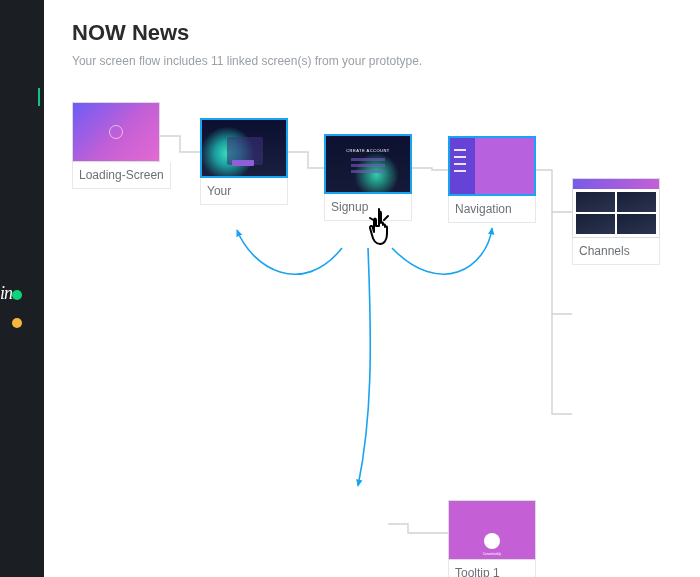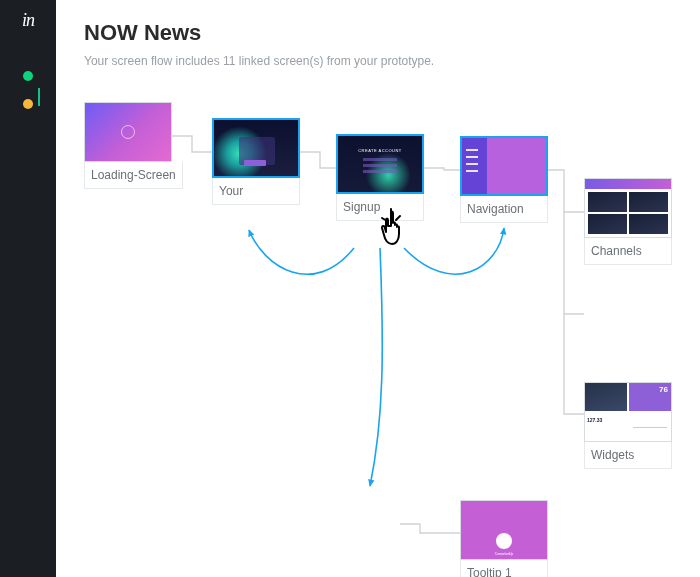--- a/index.html
+++ b/index.html
@@ -1,18 +1,18 @@
 <!DOCTYPE html>
 <html><head>
 <meta charset="utf-8">
 <style>
   * { box-sizing: border-box; margin: 0; padding: 0; }
   html, body { width: 700px; height: 577px; overflow: hidden; font-family: -apple-system, "Helvetica Neue", Arial, sans-serif; background: #fff; }
   .app { display: flex; width: 700px; height: 577px; }
-  .sidebar { width: 56px; background: #1b1e22; display: flex; flex-direction: column; align-items: center; position: relative; }
+  .sidebar { width: 44px; background: #1b1e22; display: flex; flex-direction: row; align-items: center; position: relative; }
   .logo { margin-top: 10px; color: #fff; font-style: italic; font-weight: 300; font-size: 18px; letter-spacing: -1px; font-family: Georgia, serif; }
   .dots { margin-top: 40px; display: flex; flex-direction: column; gap: 18px; align-items: center; }
   .dot { width: 10px; height: 10px; border-radius: 50%; }
   .dot.green { background: #0bd47a; }
   .dot.orange { background: #f6b83c; }
   .dot-indicator { position: absolute; left: 38px; top: 88px; width: 2px; height: 18px; background: #14c18b; }
   .main { flex: 1; padding: 20px 0 0 28px; position: relative; overflow: hidden; }
   .title { font-size: 22px; font-weight: 700; color: #2b2b2b; margin-bottom: 8px; }
   .subtitle { font-size: 12px; color: #9aa0a6; margin-bottom: 20px; }
   .canvas { position: relative; width: 660px; height: 500px; }
@@ -158,31 +158,20 @@
                 <div class="cell"></div>
                 <div class="cell"></div>
                 <div class="cell"></div>
               </div>
             </div>
         </div>
         <div class="label-box">Channels</div>
       </div>
 
 
-      <div class="screen" style="left:500px; top:294px;">
-        <div class="thumb">
-          <div class="widgetsthumb">
-            <div class="w1"></div>
-            <div class="w2">76</div>
-            <div class="w3"><span>127.33</span></div>
-            <div class="w4"></div>
-          </div>
-        </div>
-        <div class="label-box">Widgets</div>
-      </div>
 
 
       <div class="screen" style="left:376px; top:412px;">
         <div class="thumb">
           <div class="tooltipthumb">
               <div class="c"></div>
               <div class="t">ConvertionUp</div>
             </div>
         </div>
         <div class="label-box">Tooltip 1</div>

